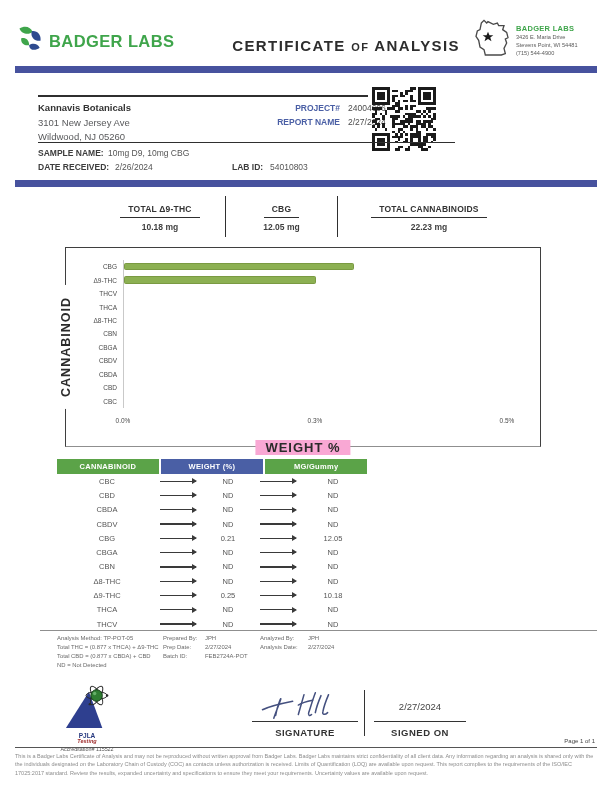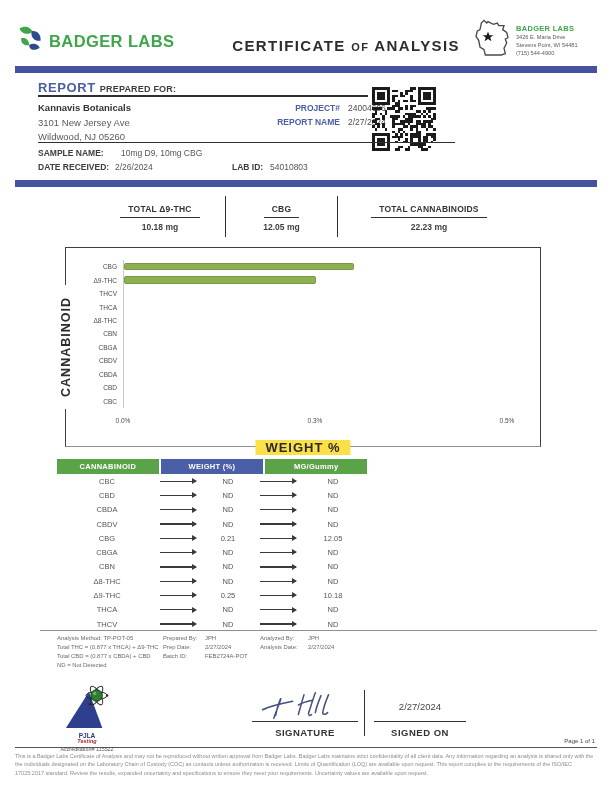--- a/index.html
+++ b/index.html
@@ -44,21 +44,21 @@
         font-size:8.5px;font-weight:700;color:#333;letter-spacing:.2px}
   .sval{margin-top:4px;font-size:8.5px;font-weight:700;color:#3f3f3f}
 
   
   .chart{position:absolute;left:65px;top:247px;width:476px;height:200px;
          border:1.3px solid #3f3f3f;border-bottom-color:#8f8f8f}
   .chart-title{position:absolute;top:-8px;left:50%;transform:translateX(-50%);background:#fff;
                padding:0 9px;font-size:12.5px;font-weight:800;color:#2b2b2b;letter-spacing:1px;white-space:nowrap}
   .chart-ylabel{position:absolute;left:0;top:50%;transform:translate(-50%,-50%) rotate(-90deg);
                 background:#fff;padding:0 12px;font-size:12.5px;font-weight:800;color:#2b2b2b;letter-spacing:1px}
-  .chart-xlabel{position:absolute;bottom:-9px;left:50%;transform:translateX(-50%);background:#fde047;
+  .chart-xlabel{position:absolute;bottom:-9px;left:50%;transform:translateX(-50%);background:#f9a8d4;
                 padding:0 10px;font-size:13px;font-weight:800;color:#2b2b2b;letter-spacing:1px;white-space:nowrap}
   .plot{position:absolute;left:57px;right:33px;top:12px;bottom:38px;display:flex;
         flex-direction:column;justify-content:space-around;border-left:1px solid #c9c9c9}
   .crow{position:relative;flex:1;display:flex;align-items:center}
   .clab{position:absolute;right:100%;margin-right:7px;font-size:6.5px;color:#4a4a4a;white-space:nowrap}
   .cbar{height:7.5px;background:var(--bar-green);border:1px solid #7a9a42;border-radius:1.5px}
   .ticks{position:absolute;left:57px;right:33px;bottom:20px;height:9px}
   .ticks span{position:absolute;transform:translateX(-50%);font-size:6.5px;color:#4a4a4a}
 
   
@@ -137,23 +137,20 @@
     <span class="txt">
       <div class="lab-name">BADGER LABS</div>
       <div class="lab-line">3426 E. Maria Drive</div>
       <div class="lab-line">Stevens Point, WI 54481</div>
       <div class="lab-line">(715) 544-4900</div>
     </span>
   </div>
 
   <div class="navy-bar" style="top:66px"></div>
 
-  <div class="report-head">
-    <span class="report-word">REPORT</span><span class="prepared">PREPARED FOR:</span>
-  </div>
   <div class="report-rule"></div>
 
   <div class="client">
     <div class="cname">Kannavis Botanicals</div>
     <div>3101 New Jersey Ave</div>
     <div>Wildwood, NJ 05260</div>
   </div>
 
   <div class="proj-label" style="top:103px">PROJECT#</div>
   <div class="proj-value" style="top:103px">24004606</div>
@@ -161,21 +158,21 @@
   <div class="proj-value" style="top:117px">2/27/2024</div>
 
   <div class="qr">
     <svg viewBox="0 0 25 25" width="64" height="64" style="shape-rendering:crispEdges">
         <path d="M0,0h7v7h-7z M1,1h5v5h-5z M2,2h3v3h-3z M18,0h7v7h-7z M19,1h5v5h-5z M20,2h3v3h-3z M0,18h7v7h-7z M1,19h5v5h-5z M2,20h3v3h-3z M15,0h1v1h-1zM16,0h1v1h-1zM8,1h1v1h-1zM9,1h1v1h-1zM13,1h1v1h-1zM14,1h1v1h-1zM15,1h1v1h-1zM11,2h1v1h-1zM13,2h1v1h-1zM8,3h1v1h-1zM9,3h1v1h-1zM11,3h1v1h-1zM12,3h1v1h-1zM15,3h1v1h-1zM8,4h1v1h-1zM15,4h1v1h-1zM8,5h1v1h-1zM10,5h1v1h-1zM12,5h1v1h-1zM13,5h1v1h-1zM15,5h1v1h-1zM16,5h1v1h-1zM9,6h1v1h-1zM10,6h1v1h-1zM8,7h1v1h-1zM9,7h1v1h-1zM10,7h1v1h-1zM13,7h1v1h-1zM15,7h1v1h-1zM16,7h1v1h-1zM0,8h1v1h-1zM1,8h1v1h-1zM2,8h1v1h-1zM3,8h1v1h-1zM6,8h1v1h-1zM7,8h1v1h-1zM8,8h1v1h-1zM10,8h1v1h-1zM11,8h1v1h-1zM13,8h1v1h-1zM15,8h1v1h-1zM21,8h1v1h-1zM22,8h1v1h-1zM23,8h1v1h-1zM24,8h1v1h-1zM1,9h1v1h-1zM5,9h1v1h-1zM9,9h1v1h-1zM10,9h1v1h-1zM17,9h1v1h-1zM18,9h1v1h-1zM20,9h1v1h-1zM22,9h1v1h-1zM0,10h1v1h-1zM1,10h1v1h-1zM3,10h1v1h-1zM5,10h1v1h-1zM13,10h1v1h-1zM14,10h1v1h-1zM15,10h1v1h-1zM16,10h1v1h-1zM19,10h1v1h-1zM21,10h1v1h-1zM24,10h1v1h-1zM0,11h1v1h-1zM4,11h1v1h-1zM7,11h1v1h-1zM8,11h1v1h-1zM9,11h1v1h-1zM10,11h1v1h-1zM12,11h1v1h-1zM14,11h1v1h-1zM15,11h1v1h-1zM16,11h1v1h-1zM17,11h1v1h-1zM18,11h1v1h-1zM20,11h1v1h-1zM22,11h1v1h-1zM24,11h1v1h-1zM1,12h1v1h-1zM2,12h1v1h-1zM4,12h1v1h-1zM8,12h1v1h-1zM9,12h1v1h-1zM13,12h1v1h-1zM14,12h1v1h-1zM15,12h1v1h-1zM23,12h1v1h-1zM24,12h1v1h-1zM0,13h1v1h-1zM1,13h1v1h-1zM8,13h1v1h-1zM11,13h1v1h-1zM12,13h1v1h-1zM13,13h1v1h-1zM14,13h1v1h-1zM15,13h1v1h-1zM17,13h1v1h-1zM18,13h1v1h-1zM20,13h1v1h-1zM21,13h1v1h-1zM22,13h1v1h-1zM23,13h1v1h-1zM1,14h1v1h-1zM2,14h1v1h-1zM4,14h1v1h-1zM8,14h1v1h-1zM9,14h1v1h-1zM10,14h1v1h-1zM11,14h1v1h-1zM12,14h1v1h-1zM14,14h1v1h-1zM17,14h1v1h-1zM18,14h1v1h-1zM19,14h1v1h-1zM20,14h1v1h-1zM22,14h1v1h-1zM0,15h1v1h-1zM2,15h1v1h-1zM4,15h1v1h-1zM8,15h1v1h-1zM12,15h1v1h-1zM13,15h1v1h-1zM15,15h1v1h-1zM16,15h1v1h-1zM17,15h1v1h-1zM19,15h1v1h-1zM20,15h1v1h-1zM22,15h1v1h-1zM23,15h1v1h-1zM1,16h1v1h-1zM5,16h1v1h-1zM10,16h1v1h-1zM11,16h1v1h-1zM15,16h1v1h-1zM17,16h1v1h-1zM21,16h1v1h-1zM24,16h1v1h-1zM8,17h1v1h-1zM10,17h1v1h-1zM12,17h1v1h-1zM17,17h1v1h-1zM18,17h1v1h-1zM9,18h1v1h-1zM11,18h1v1h-1zM13,18h1v1h-1zM15,18h1v1h-1zM16,18h1v1h-1zM17,18h1v1h-1zM18,18h1v1h-1zM21,18h1v1h-1zM22,18h1v1h-1zM23,18h1v1h-1zM24,18h1v1h-1zM8,19h1v1h-1zM9,19h1v1h-1zM10,19h1v1h-1zM11,19h1v1h-1zM15,19h1v1h-1zM16,19h1v1h-1zM17,19h1v1h-1zM18,19h1v1h-1zM20,19h1v1h-1zM21,19h1v1h-1zM23,19h1v1h-1zM24,19h1v1h-1zM10,20h1v1h-1zM13,20h1v1h-1zM15,20h1v1h-1zM18,20h1v1h-1zM20,20h1v1h-1zM21,20h1v1h-1zM24,20h1v1h-1zM9,21h1v1h-1zM12,21h1v1h-1zM13,21h1v1h-1zM15,21h1v1h-1zM18,21h1v1h-1zM20,21h1v1h-1zM21,21h1v1h-1zM23,21h1v1h-1zM15,22h1v1h-1zM16,22h1v1h-1zM17,22h1v1h-1zM18,22h1v1h-1zM19,22h1v1h-1zM20,22h1v1h-1zM10,23h1v1h-1zM11,23h1v1h-1zM14,23h1v1h-1zM18,23h1v1h-1zM19,23h1v1h-1zM22,23h1v1h-1zM9,24h1v1h-1zM10,24h1v1h-1zM13,24h1v1h-1zM14,24h1v1h-1zM19,24h1v1h-1zM20,24h1v1h-1zM21,24h1v1h-1z" fill="#1b1b1b" fill-rule="evenodd"></path>
       </svg>
   </div>
 
   <div class="sample-rule"></div>
   <div class="samp-label" style="left:38px;top:148px">SAMPLE NAME:</div>
-  <div class="samp-value" style="left:121px;top:148px">10mg D9, 10mg CBG</div>
+  <div class="samp-value" style="left:108px;top:148px">10mg D9, 10mg CBG</div>
   <div class="samp-label" style="left:38px;top:162px">DATE RECEIVED:</div>
   <div class="samp-value" style="left:115px;top:162px">2/26/2024</div>
   <div class="samp-label" style="left:232px;top:162px">LAB ID:</div>
   <div class="samp-value" style="left:270px;top:162px">54010803</div>
 
   <div class="navy-bar" style="top:180px"></div>
 
   <div class="summary">
     <div class="scol c1">
       <span class="shdr">TOTAL Δ9-THC</span>

